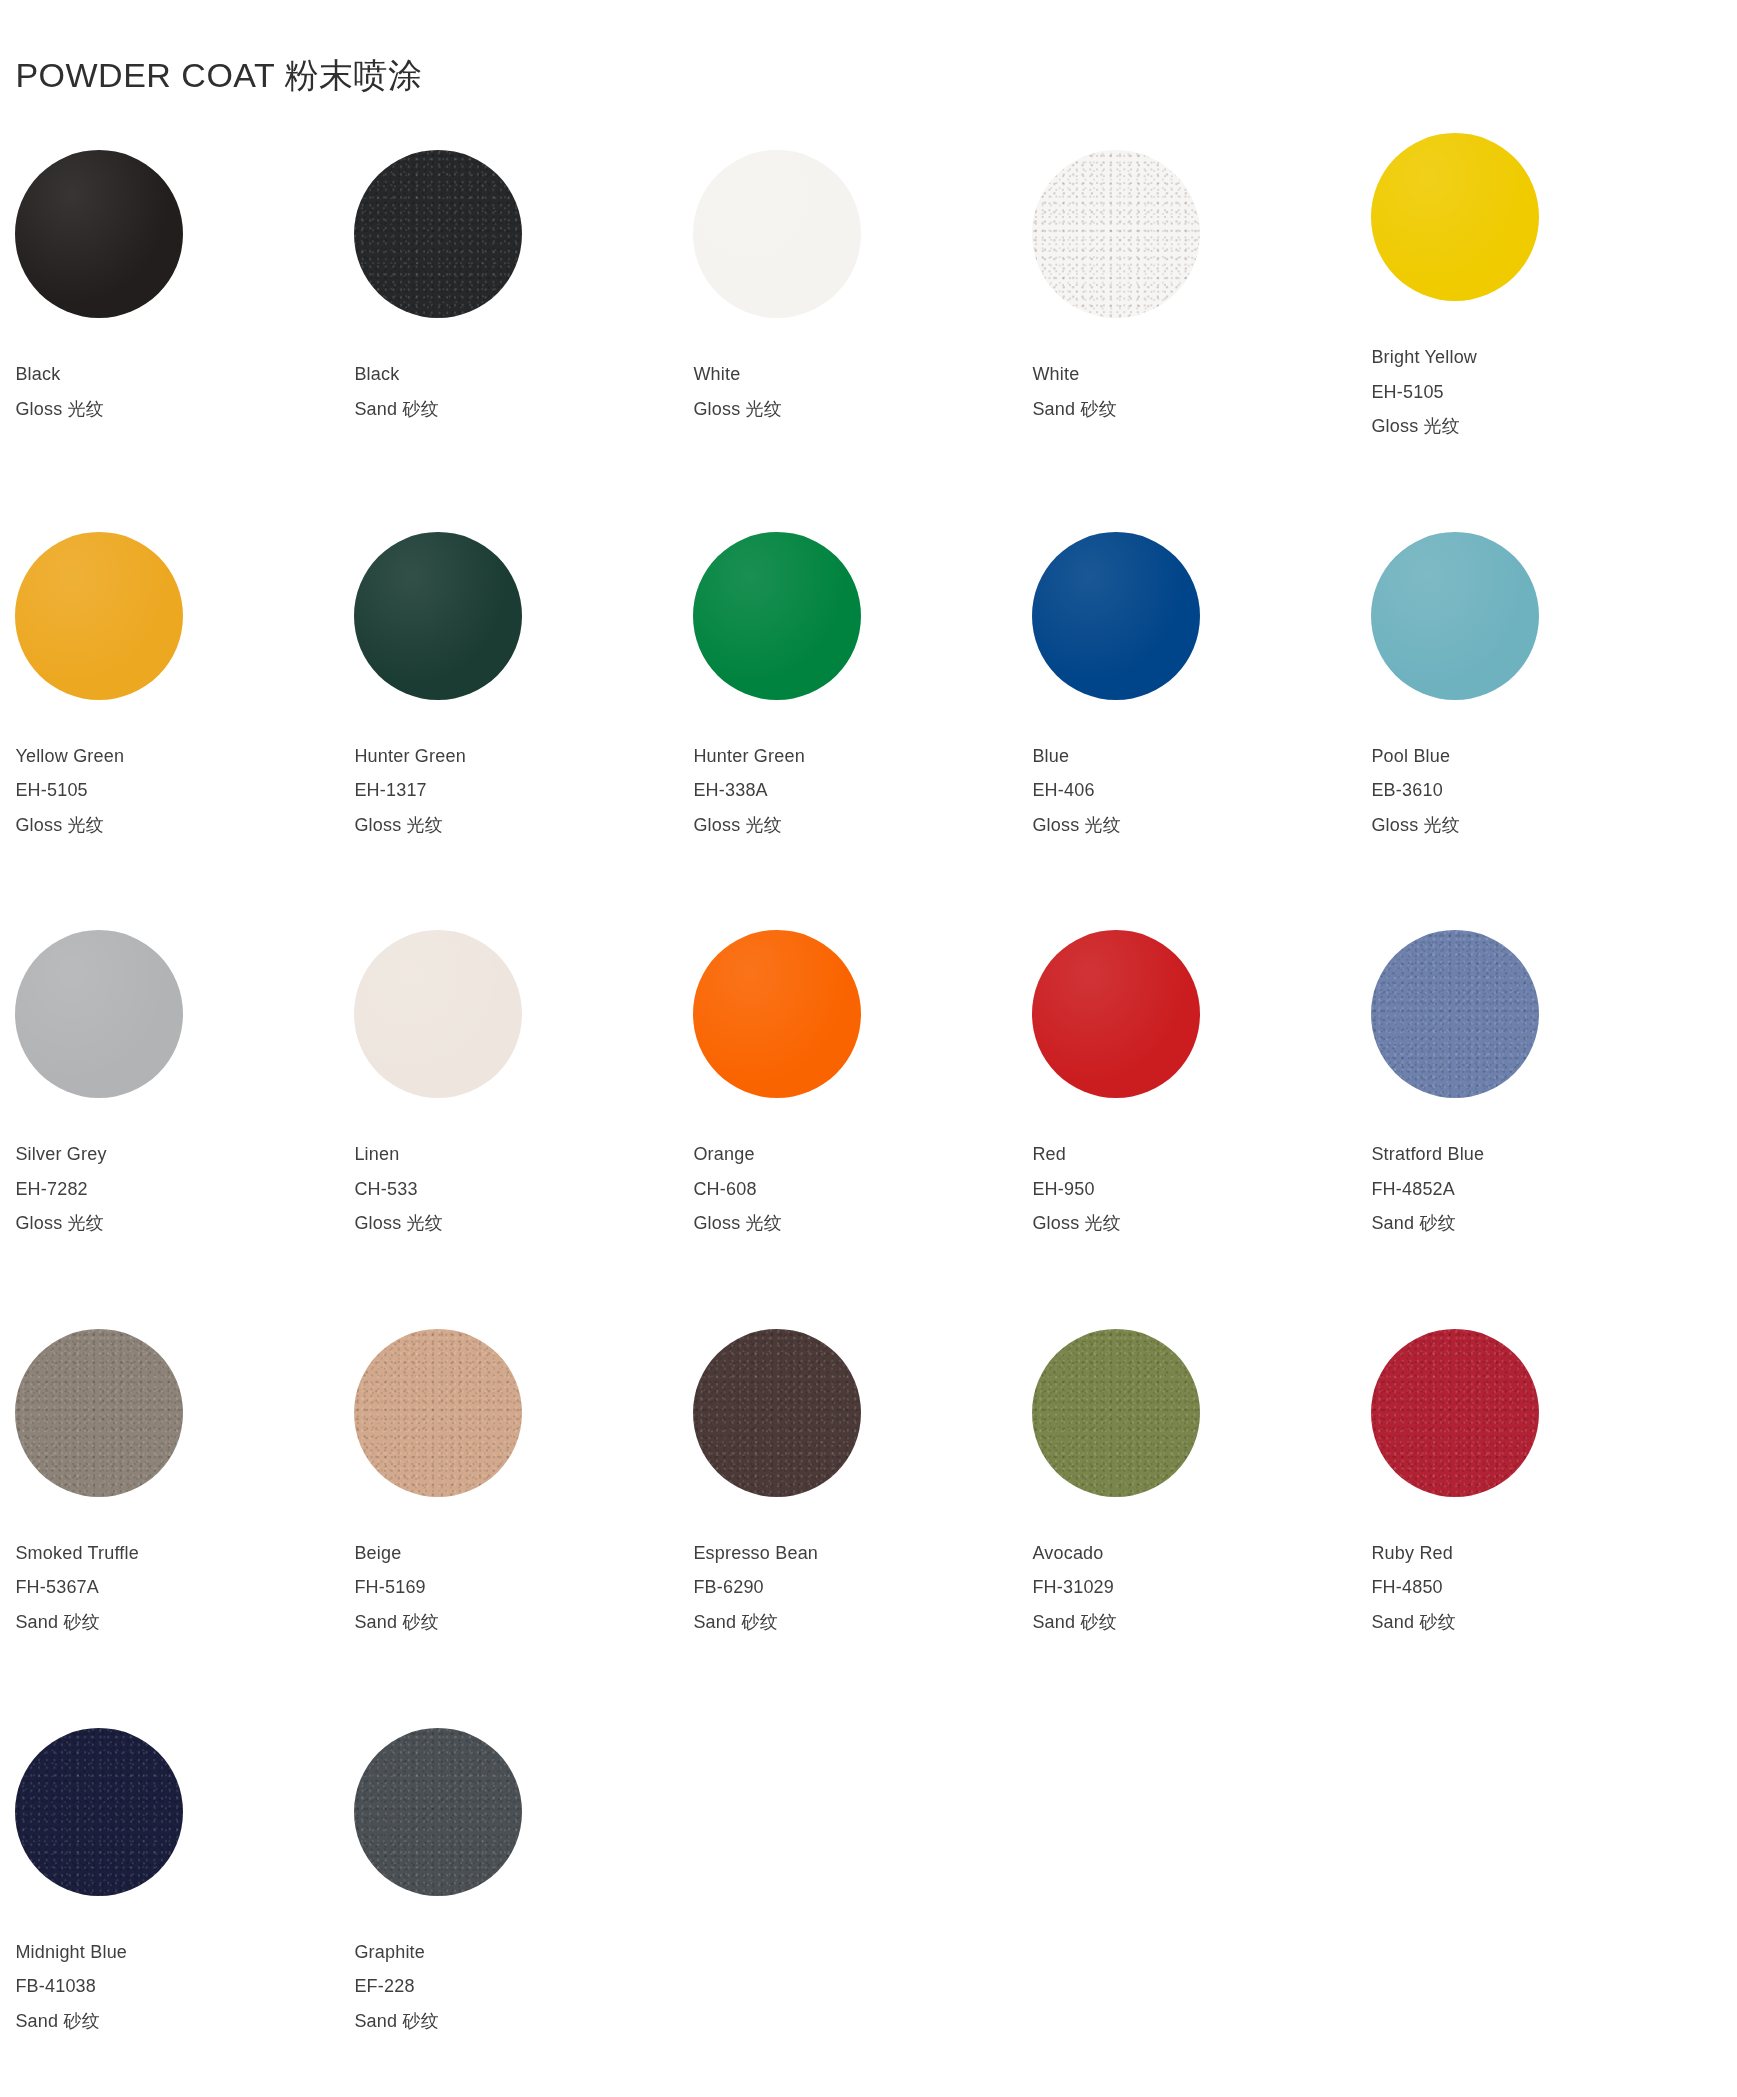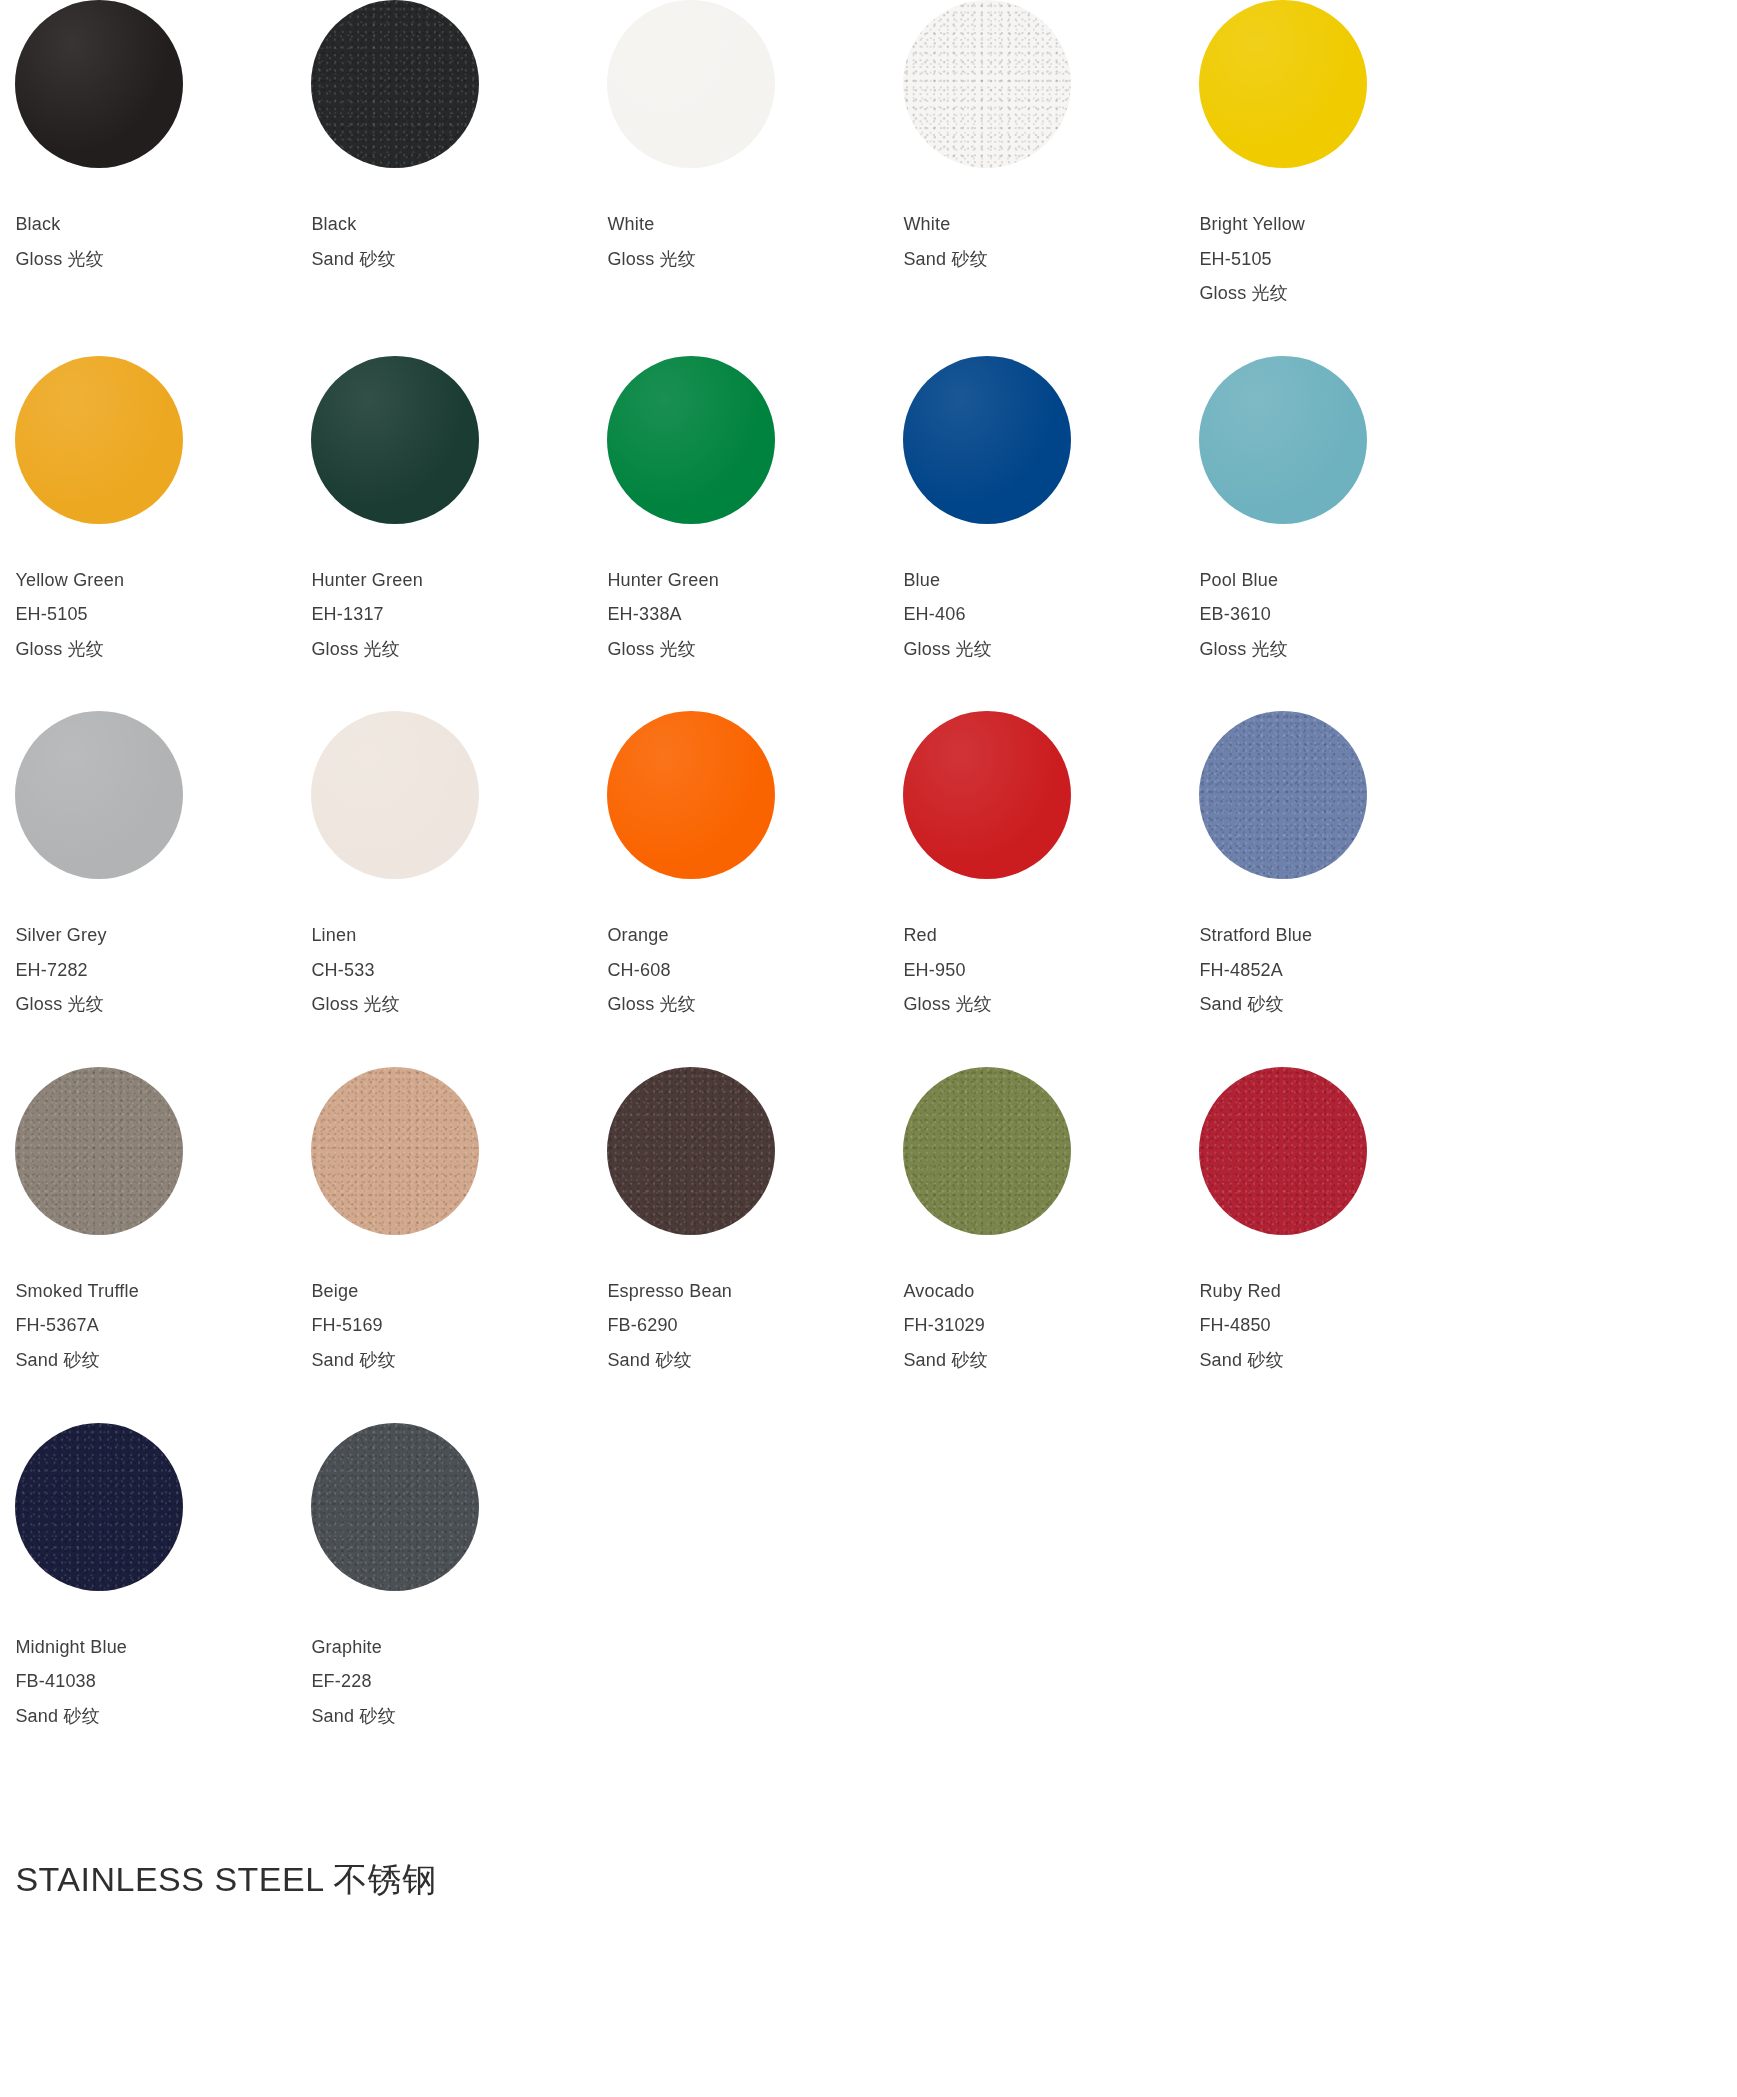--- a/index.html
+++ b/index.html
@@ -54,21 +54,22 @@
     white-space: nowrap;
   }
   .section-title.second {
     padding-top: 79px;
   }
 
   
   .swatch-grid {
     display: flex;
     flex-wrap: wrap;
-    align-items: flex-start;
+    align-items: center;
+    gap: 43px;
   }
   .swatch-cell {
     width: 296px;
     margin-bottom: 45px;
   }
   .swatch-dot {
     width: 168px;
     height: 168px;
     border-radius: 50%;
     position: relative;
@@ -110,20 +111,21 @@
     white-space: nowrap;
   }
 </style>
 </head>
 <body>
 
 <div class="page">
 
 
   <div class="section">
+    <h2 class="section-title">POWDER COAT 粉末喷涂</h2>
     <div class="swatch-grid" id="grid-powder">
         <div class="swatch-cell">
           <div class="swatch-dot" style="background: rgb(33, 30, 29);">
             <div class="tex tex-gloss"></div>
           </div>
           <div class="swatch-labels">
             <div class="swatch-name">Black</div>
             <div class="swatch-finish">Gloss 光纹</div>
           </div>
         </div>

